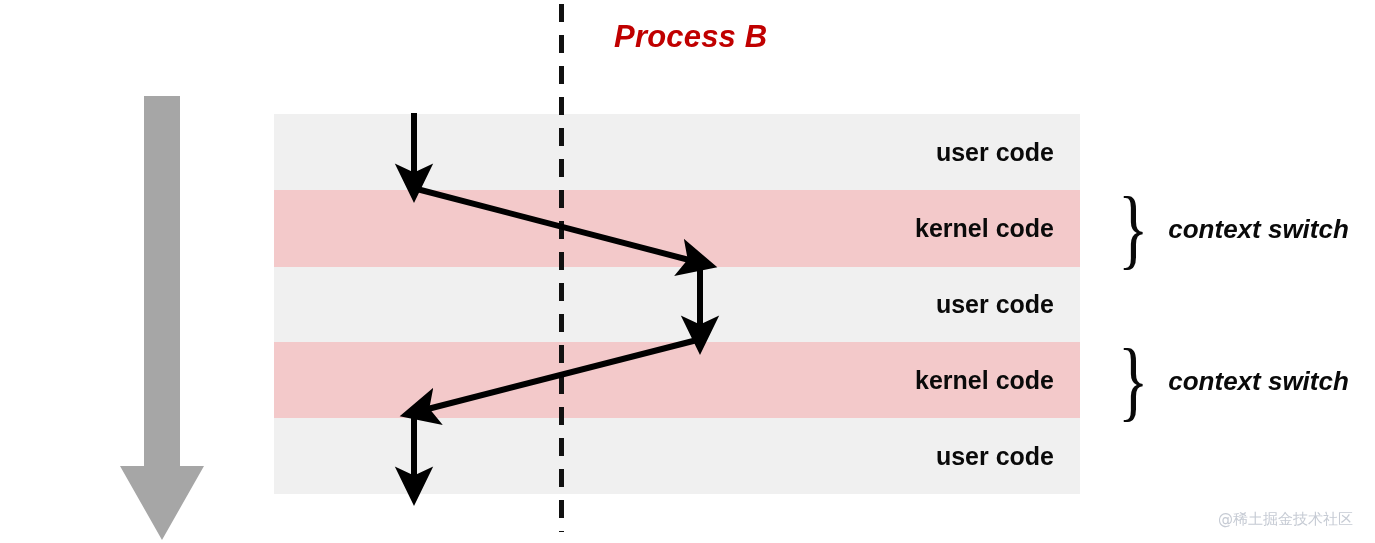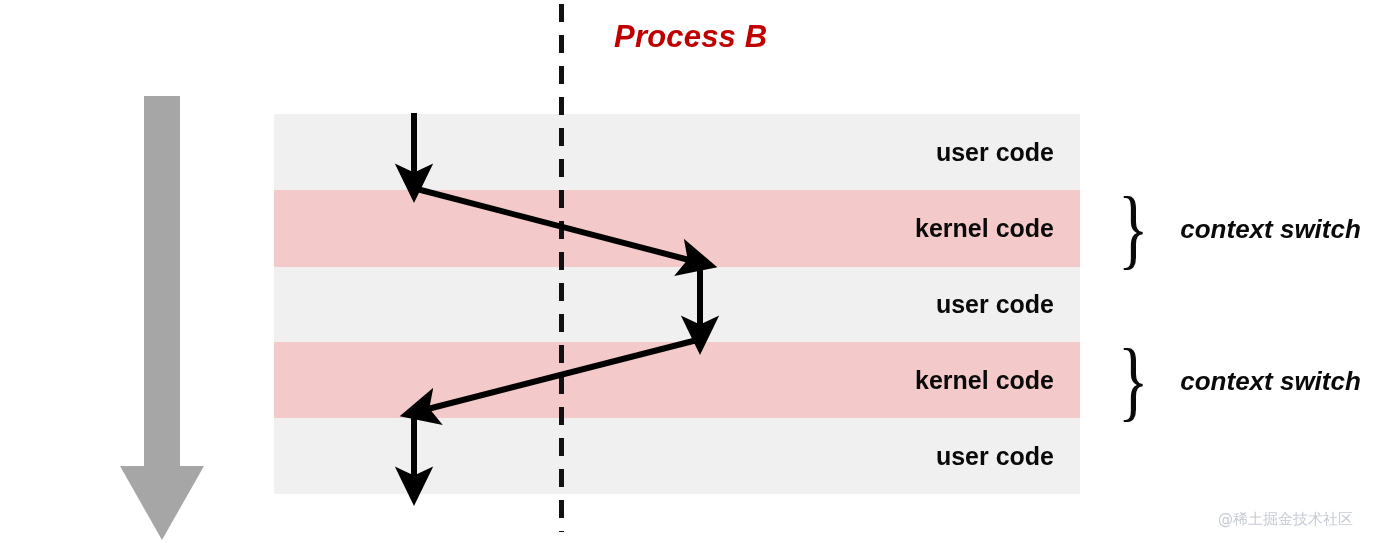--- a/index.html
+++ b/index.html
@@ -122,21 +122,21 @@
     transform: scaleX(0.72);
     margin-right: 2px;
   }
   .cs-text {
     font-family: "Liberation Sans", sans-serif;
     font-weight: bold;
     font-style: italic;
     font-size: 26px;
     color: #0a0a0a;
     white-space: nowrap;
-    margin-left: 24px;
+    margin-left: 12px;
   }
 
   
   #watermark {
     position: absolute;
     right: 22px;
     bottom: 14px;
     font-family: "DejaVu Sans", sans-serif;
     font-size: 15px;
     color: #c6cbd4;

